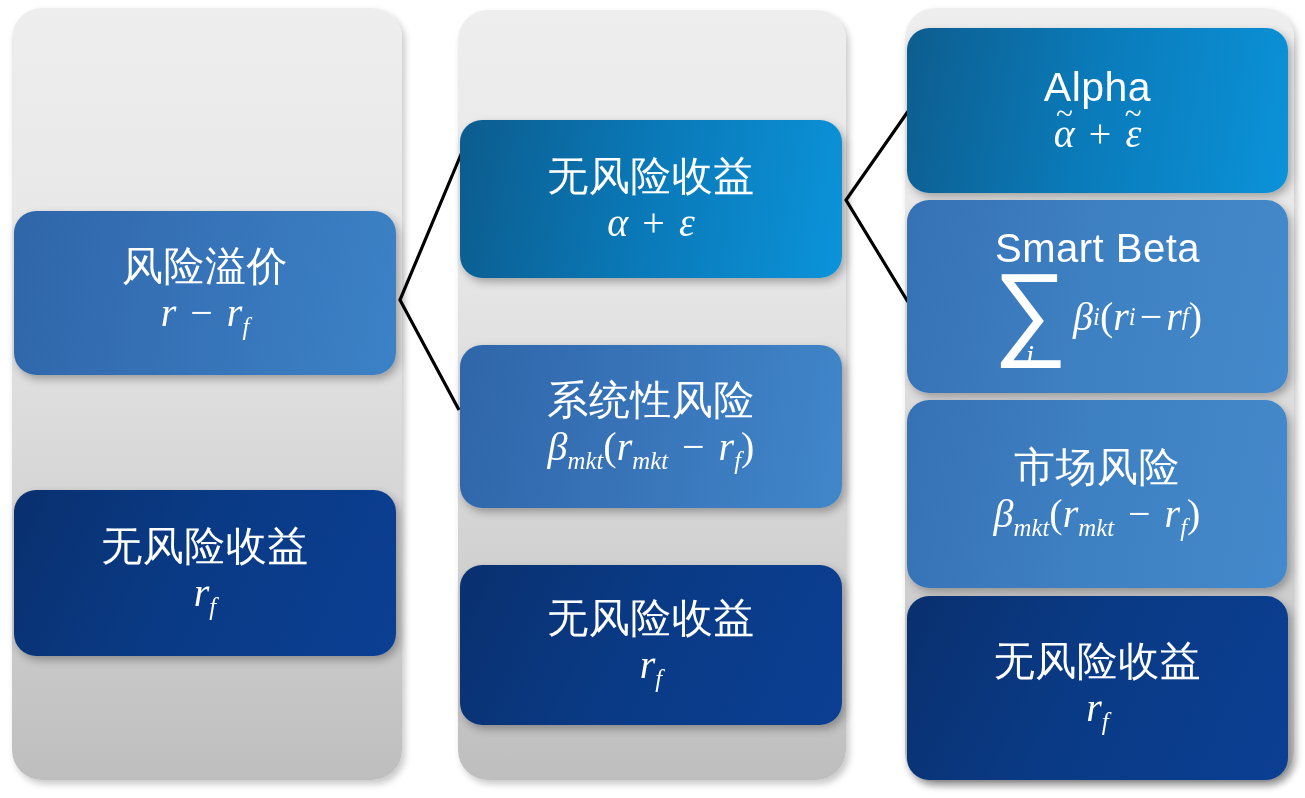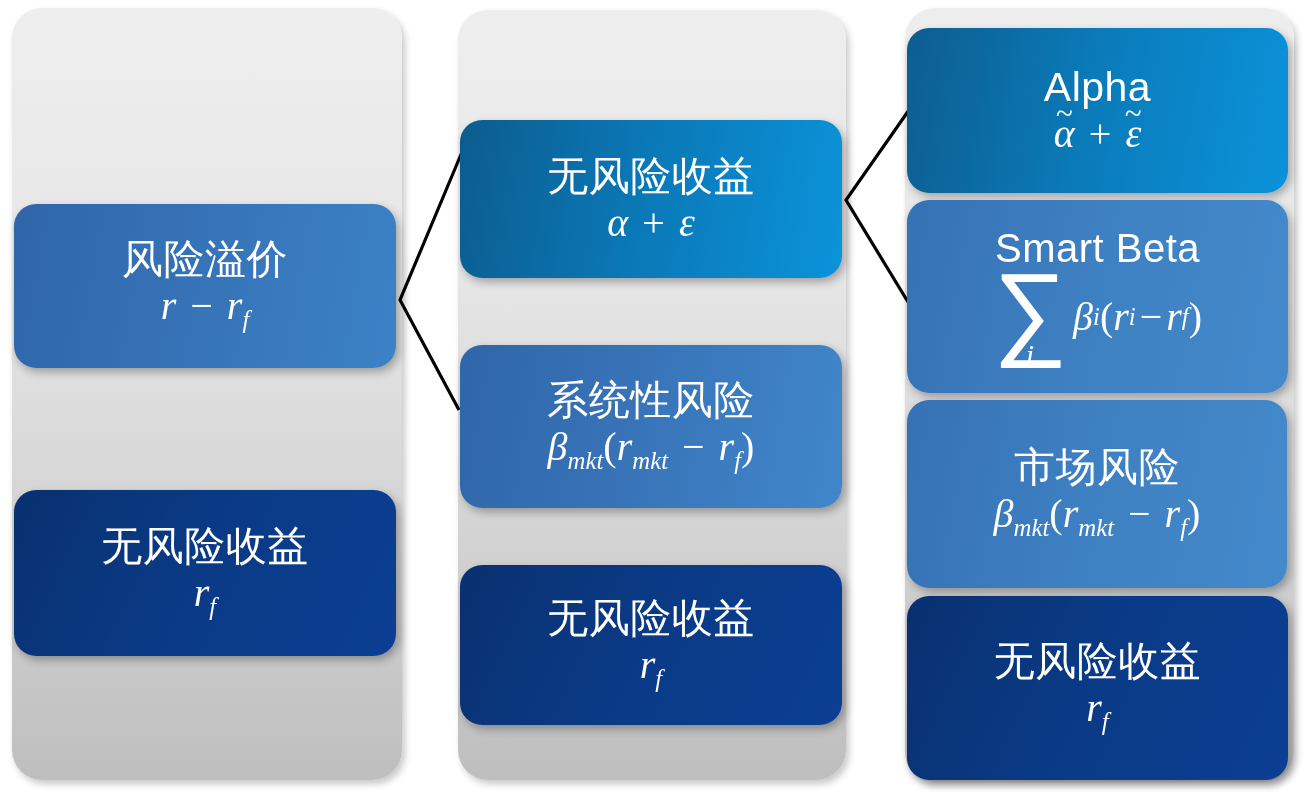--- a/index.html
+++ b/index.html
@@ -73,21 +73,21 @@
 
   
   .g-steel  { background: linear-gradient(100deg, #2f66a9 0%, #356fb4 35%, #3c82c6 100%); }
   .g-steel2 { background: linear-gradient(100deg, #2f66a9 0%, #3873b8 45%, #4087c9 100%); }
   .g-steel3 { background: linear-gradient(100deg, #3671b5 0%, #3e81c3 50%, #4489cb 100%); align-items: center; }
   .g-cyan   { background: linear-gradient(100deg, #0c5c8e 0%, #0a77b5 45%, #0b93da 100%); }
   .g-cyan2  { background: linear-gradient(100deg, #0d5d8f 0%, #0a7cbb 50%, #0b92d9 100%); }
   .g-navy   { background: linear-gradient(115deg, #09306f 0%, #0a3a85 45%, #0b3f93 100%); align-items: center; }
 
   
-  #node-risk-premium   { left: 14px;  top: 204px; width: 382px; height: 164px; }
+  #node-risk-premium   { left: 14px;  top: 211px; width: 382px; height: 164px; }
   #node-riskfree-left  { left: 14px;  top: 490px; width: 382px; height: 166px; }
 
   #node-unsystematic   { left: 460px; top: 120px; width: 382px; height: 158px; }
   #node-systematic     { left: 460px; top: 345px; width: 382px; height: 163px; text-align: center; }
   #node-riskfree-mid   { left: 460px; top: 565px; width: 382px; height: 160px; }
 
   #node-alpha          { left: 907px; top: 28px;  width: 381px; height: 165px; }
   #node-smartbeta      { left: 907px; top: 200px; width: 381px; height: 193px; }
   #node-market-risk    { left: 907px; top: 400px; width: 380px; height: 188px; }
   #node-riskfree-right { left: 907px; top: 596px; width: 381px; height: 184px; }

